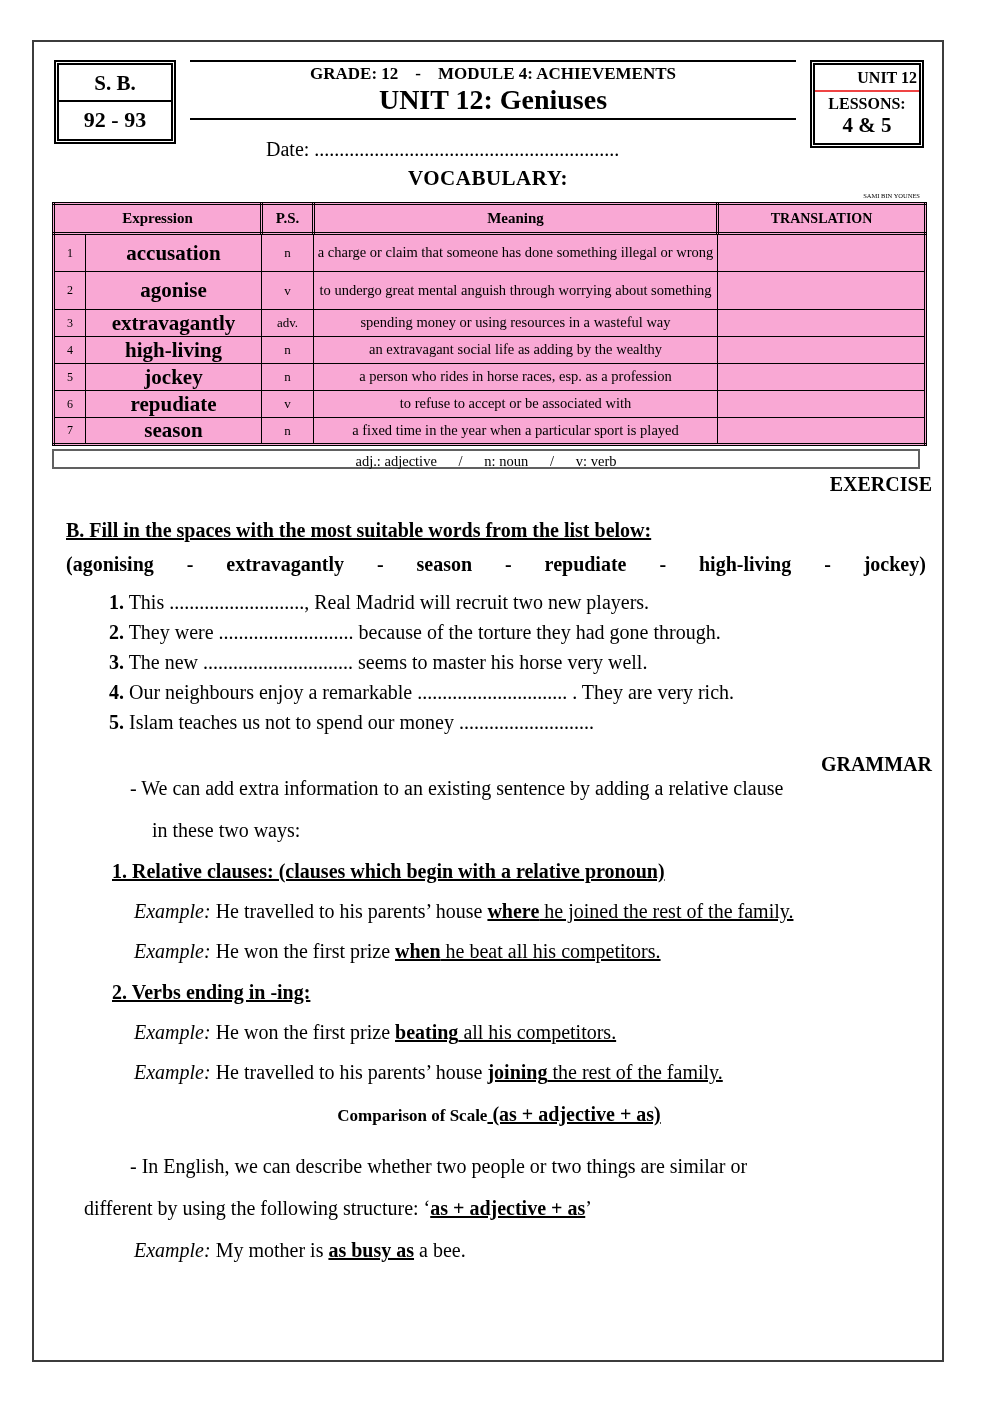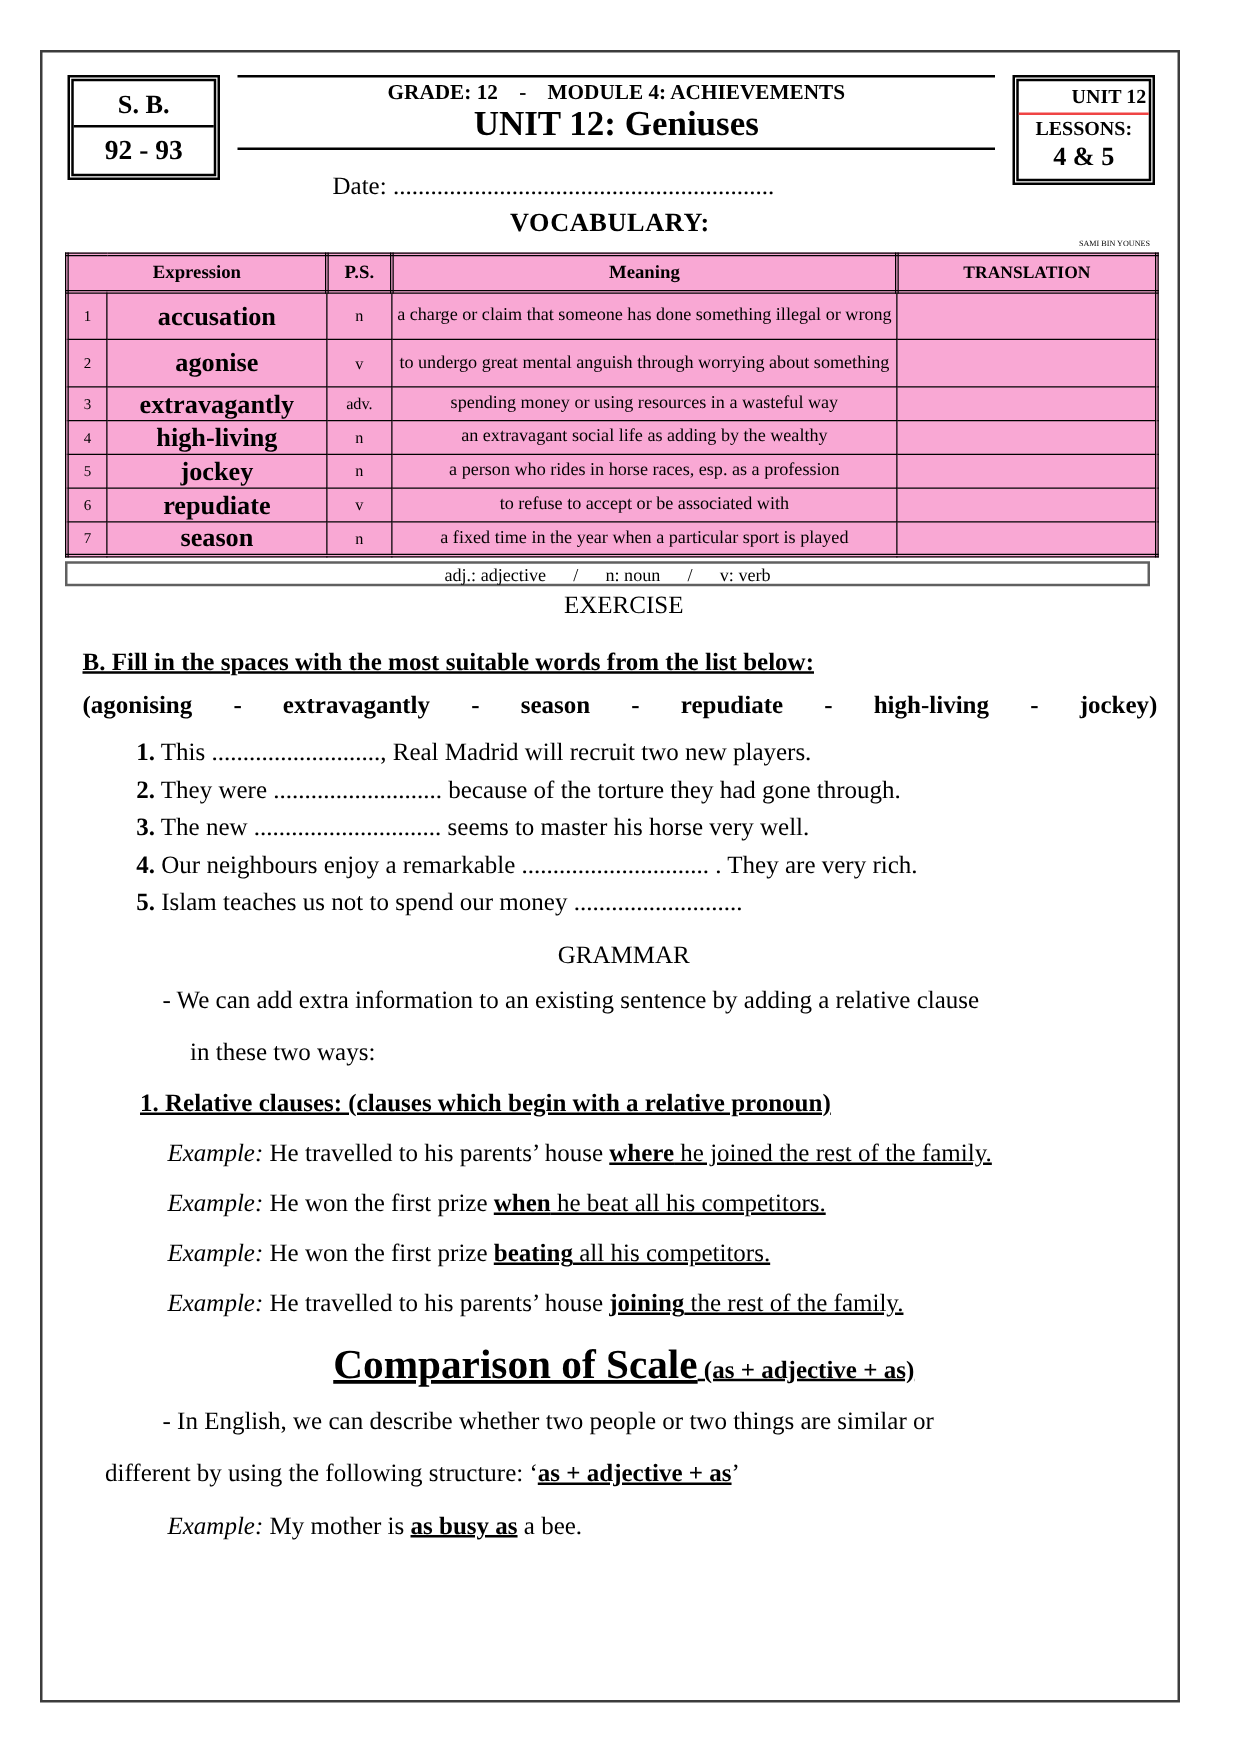--- a/index.html
+++ b/index.html
@@ -35,38 +35,38 @@
   tr.vrow.tall{height:38px;}
   tr.vhead{height:30px;}
   td.c-num{font-size:12px;}
   td.c-word{font-weight:bold;font-size:21px;}
   td.c-ps{font-size:13px;}
   td.c-mean{font-size:14.5px;line-height:1.18;}
   .legend-bar{margin:3px 0 0 18px;width:868px;border:2px solid #606060;text-align:center;font-size:14.5px;height:20px;line-height:20px;box-sizing:border-box;}
 
   
   .content{padding:0 10px 0 32px;font-size:20px;}
-  .center-h{ text-align:center;font-weight:normal;font-size:20px;}
+  .center-h{ text-align:right;font-weight:bold;font-size:20px;}
   .exercise-h{margin-top:4px;height:24px;}
   .instruction{margin-top:22px;font-weight:bold;text-decoration:underline;height:26px;}
   .word-bank{margin:8px 6px 0 0;display:flex;justify-content:space-between;font-weight:bold;height:28px;}
   .sentences{margin-top:6px;}
   .sentence{line-height:30px;padding-left:43px;}
   .snum{font-weight:bold;}
   .grammar-h{margin-top:16px;height:24px;}
   .gram-title{margin-top:4px;text-align:center;font-weight:bold;font-size:23px;text-decoration:underline;height:30px;}
-  .intro1{margin-top:12px;padding-left:64px;height:28px;}
+  .intro1{margin-top:0;padding-left:64px;height:28px;}
   .intro2g{margin-top:14px;padding-left:86px;height:28px;}
   .sec-h{margin-top:13px;padding-left:46px;font-weight:bold;text-decoration:underline;height:28px;}
   .ex-line{margin-top:12px;padding-left:68px;height:28px;}
   .it{font-style:italic;}
   .u{text-decoration:underline;}
   .kb{font-weight:bold;}
   .comp-title{margin-top:14px;text-align:center;height:36px;}
-  .comp-main{font-weight:bold;font-size:33px;text-decoration:underline;}
+  .comp-main{font-weight:bold;font-size:17px;}
   .comp-sub{font-weight:bold;font-size:20px;text-decoration:underline;}
   .intro1c{margin-top:16px;padding-left:64px;height:28px;}
   .intro2c{margin-top:14px;padding-left:18px;height:28px;}
   .ex-line2{margin-top:14px;padding-left:68px;height:28px;}
 </style>
 </head>
 <body>
 
 <div class="page">
 
@@ -191,20 +191,21 @@
     <div class="center-h grammar-h">GRAMMAR</div>
 
     <div class="intro1">- We can add extra information to an existing sentence by adding a relative clause</div>
     <div class="intro2g">in these two ways:</div>
 
     <div class="sec-h">1. Relative clauses: (clauses which begin with a relative pronoun)</div>
 
     <div class="ex-line"><span class="it">Example:</span><span> He travelled to his parents’ house </span><span class="u"><span class="kb">where</span><span> he joined the rest of the family.</span></span></div>
     <div class="ex-line"><span class="it">Example:</span><span> He won the first prize </span><span class="u"><span class="kb">when</span><span> he beat all his competitors.</span></span></div>
 
+    <div class="sec-h">2. Verbs ending in -ing:</div>
 
     <div class="ex-line"><span class="it">Example:</span><span> He won the first prize </span><span class="u"><span class="kb">beating</span><span> all his competitors.</span></span></div>
     <div class="ex-line"><span class="it">Example:</span><span>  He travelled to his parents’ house </span><span class="u"><span class="kb">joining</span><span> the rest of the family.</span></span></div>
 
     <div class="comp-title"><span class="comp-main">Comparison of Scale</span><span class="comp-sub"> (as + adjective + as)</span></div>
 
     <div class="intro1c">- In English, we can describe whether two people or two things are similar or</div>
     <div class="intro2c"><span>different by using the following structure: ‘</span><span class="u kb">as + adjective + as</span><span>’</span></div>
 
     <div class="ex-line2"><span class="it">Example:</span><span> My mother is </span><span class="u kb">as busy as</span><span> a bee.</span></div>

